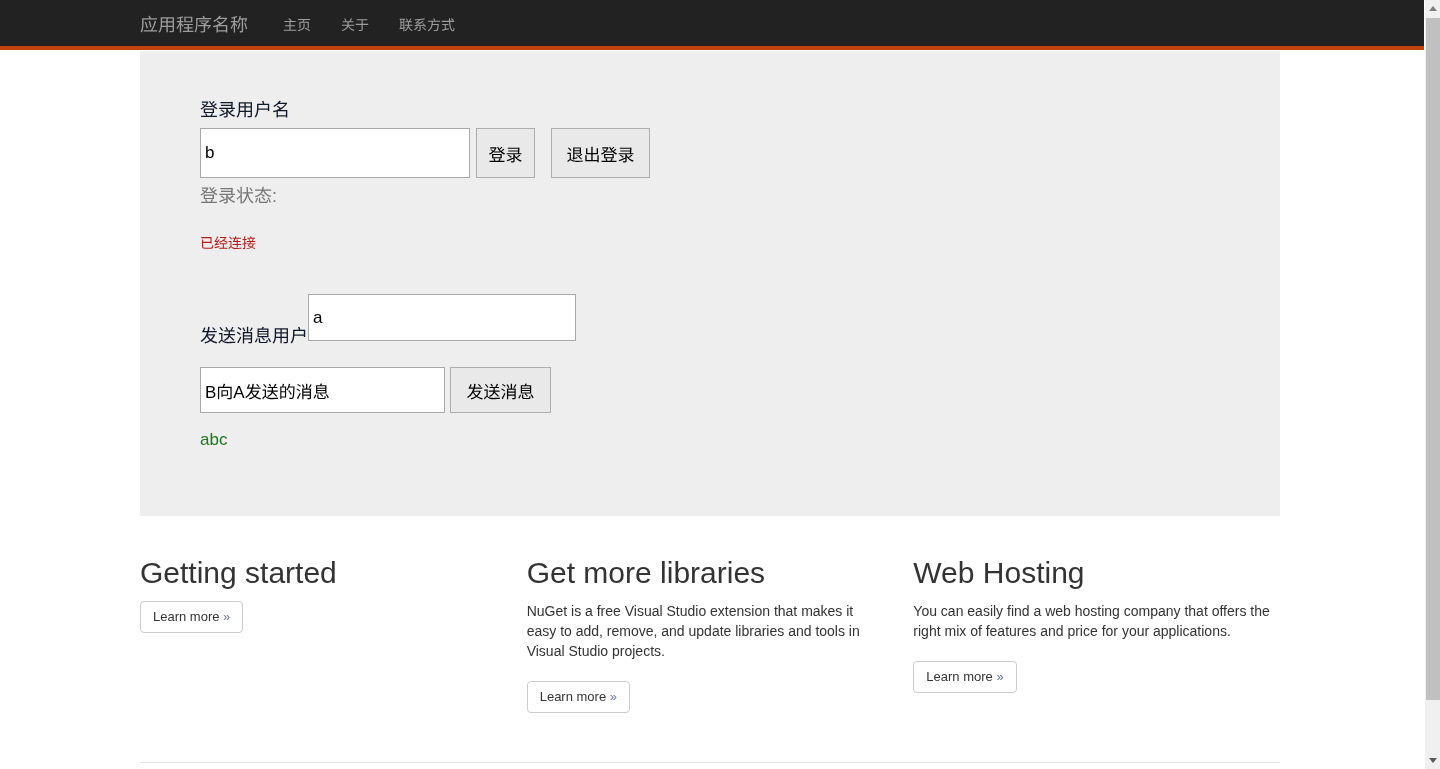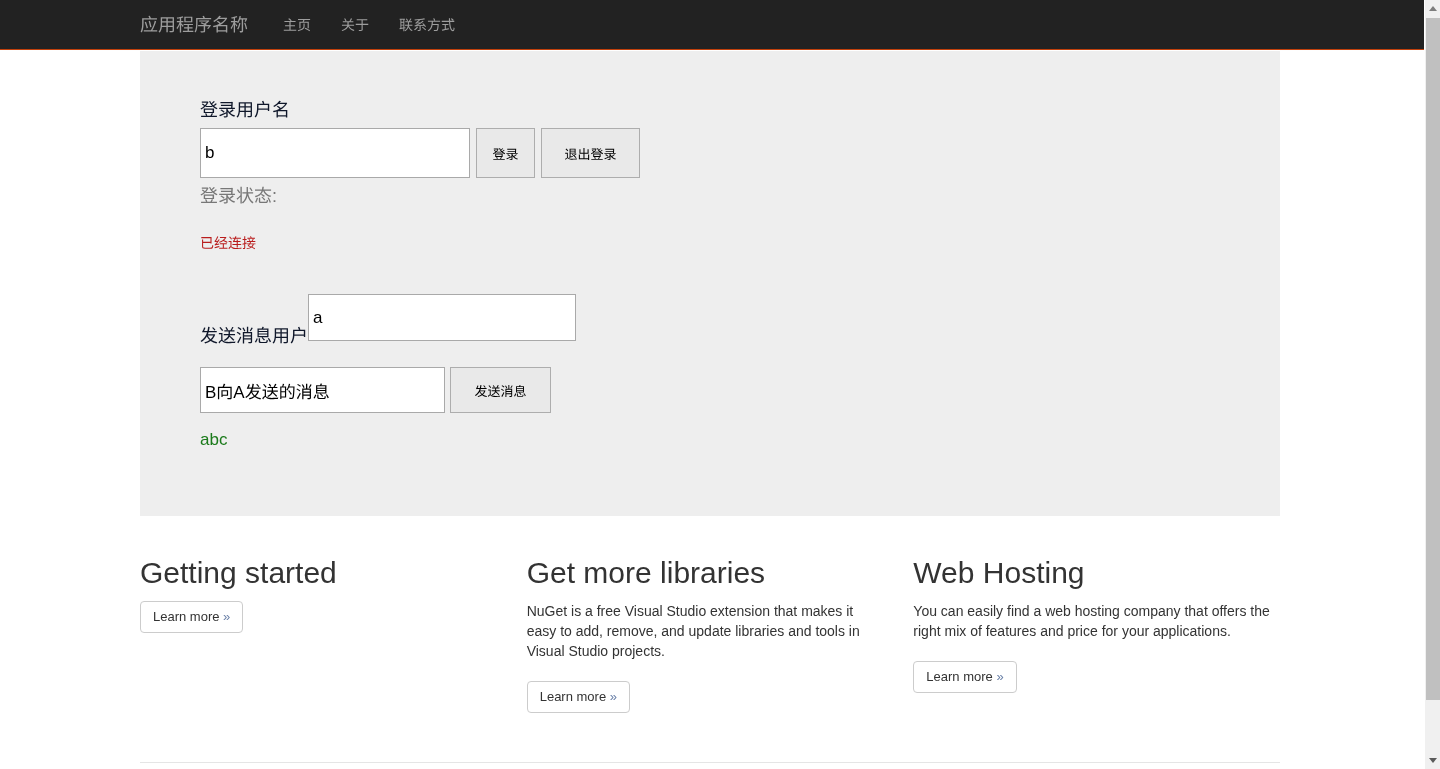--- a/index.html
+++ b/index.html
@@ -30,21 +30,21 @@
   }
 
   
   .navbar {
     position: absolute;
     left: 0;
     top: 0;
     width: 1424px;
     height: 50px;
     background: #222222;
-    border-bottom: 1px solid #c2410c;
+    border-bottom: 4px solid #c2410c;
     box-sizing: border-box;
   }
   .navbar-inner {
     position: absolute;
     left: 140px;
     top: 0;
     height: 50px;
     display: flex;
     align-items: center;
   }
@@ -130,30 +130,30 @@
     position: relative;
     top: -22px;
   }
   input.textbox.msg-body {
     width: 245px;
     height: 46px;
   }
 
   button.winbtn {
     font-family: "Liberation Sans", "DejaVu Sans", sans-serif;
-    font-size: 13px;
+    font-size: 17px;
     color: #000000;
     background: #e9e9e9;
     border: 1px solid #adadad;
     box-sizing: border-box;
     cursor: pointer;
     padding: 2px 10px;
   }
   button.winbtn.login { height: 50px; margin-left: 6px; width: 59px; }
-  button.winbtn.logout { height: 50px; margin-left: 6px; width: 99px; }
+  button.winbtn.logout { height: 50px; margin-left: 16px; width: 99px; }
   button.winbtn.send { height: 46px; margin-left: 5px; width: 101px; }
 
   .status-line {
     color: #777777;
     font-size: 18px;
     line-height: 22px;
     margin: 7px 0 0 0;
   }
   .status-value {
     color: #b91c1c;

